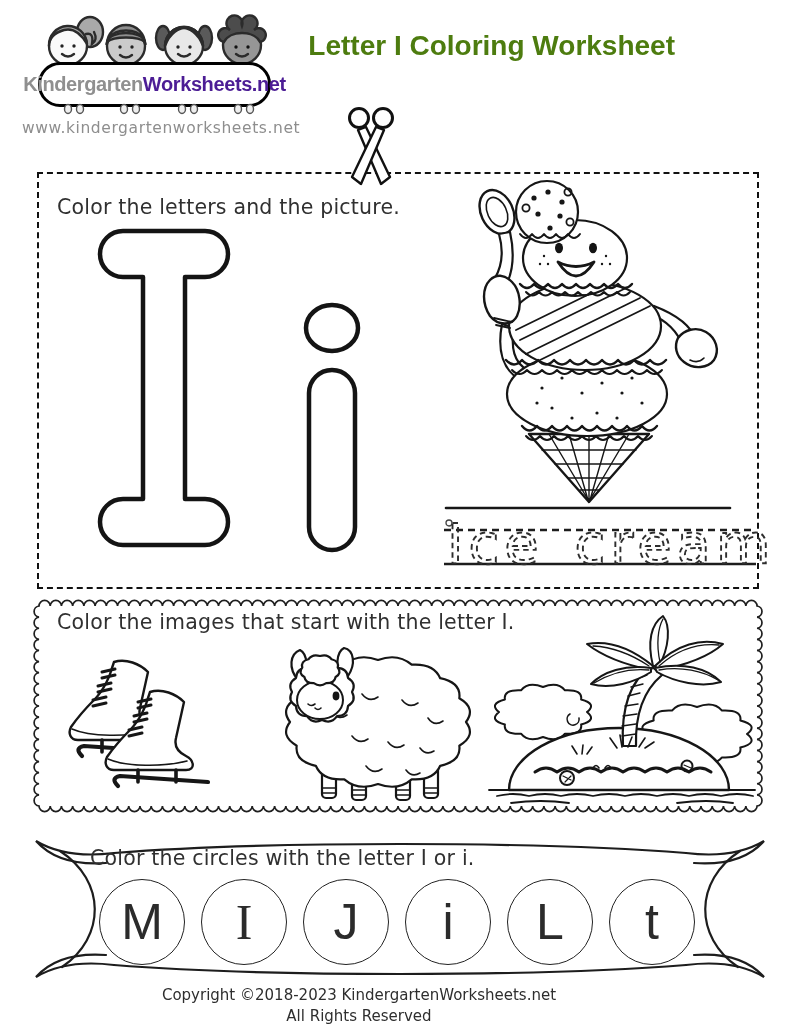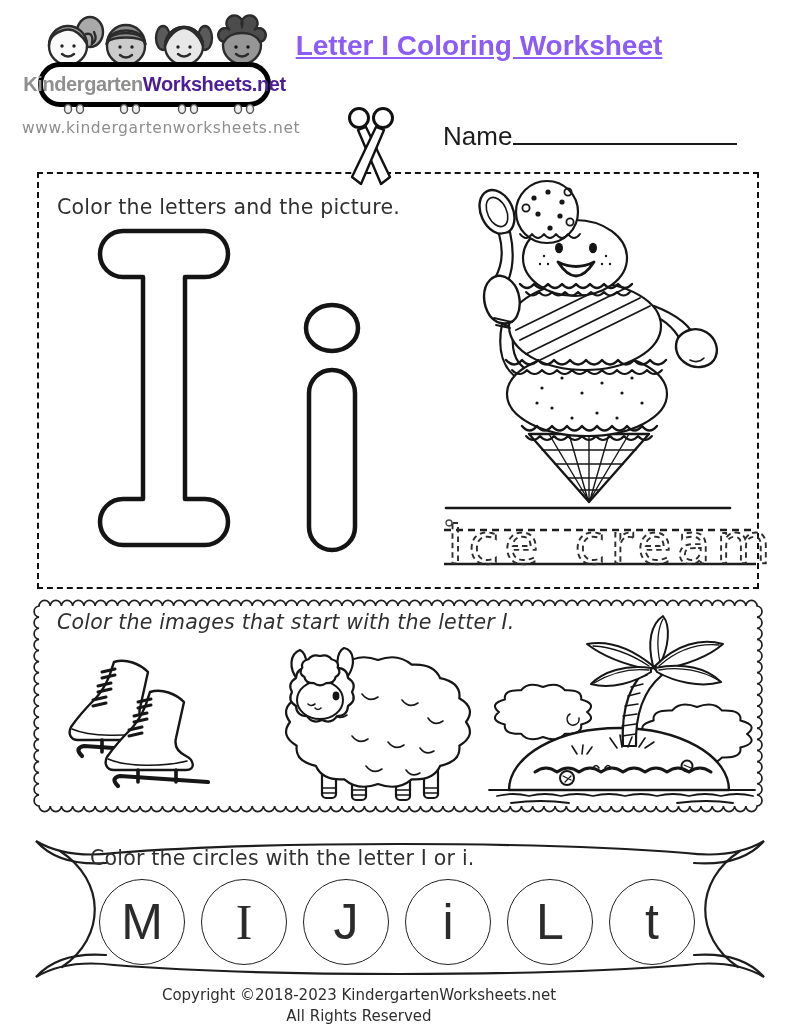--- a/index.html
+++ b/index.html
@@ -3,39 +3,39 @@
 <meta charset="utf-8">
 <style>
   :root { --ink:#1a1a1a; --muted:#8e8e8e; }
   * { margin:0; padding:0; box-sizing:border-box; }
   body { background:#fff; font-family:"DejaVu Sans", sans-serif; }
   #page { position:relative; width:800px; height:1035px; background:#fff; overflow:hidden; }
   .abs { position:absolute; }
 
   
   .badge { position:absolute; left:38px; top:62px; width:233px; height:45px;
-           border:5px solid #000000; border-radius:22px; background:#fff;
+           border:3px solid #000000; border-radius:22px; background:#fff;
            display:flex; align-items:center; justify-content:center;
            font-family:"Liberation Sans", sans-serif; font-weight:700; font-size:20px; letter-spacing:-0.4px; }
   .badge .gray { color:#8f8f8f; }
   .badge .dark { color:#4c1d95; }
   .website { position:absolute; left:22px; top:119px; width:266px; text-align:right;
              color:var(--muted); font-size:15.5px; letter-spacing:0.6px; }
 
-  .title { position:absolute; left:283px; top:30px; width:392px; text-align:center;
-           font-family:"Liberation Sans", sans-serif; font-size:28px; color:#8b5cf6;text-decoration:underline; }
+  .title { position:absolute; left:283px; top:30px; width:392px; text-align:right;
+           font-family:"Liberation Sans", sans-serif; font-size:28px; color:#4d7c0f; }
 
   .name-row { position:absolute; left:443px; top:115px; font-size:26px; color:#1c1c1c;
               font-family:"Liberation Sans", sans-serif; }
   .name-line { display:inline-block; width:224px; border-bottom:2.2px solid #1a1a1a; height:30px; margin-left:1px; }
 
   .instruction { font-family:"DejaVu Sans", sans-serif; color:#303030; font-size:20.5px; letter-spacing:0.2px; }
 
   .box1 { position:absolute; left:37px; top:172px; width:722px; height:417px; border:2.5px dashed #111; }
-  .box2 { position:absolute; left:33px; top:600px; width:730px; height:212px;font-style:italic; }
+  .box2 { position:absolute; left:33px; top:600px; width:730px; height:212px; }
 
   .circle { position:absolute; width:86px; height:86px; border:1.8px solid #222; border-radius:50%;
             display:flex; align-items:center; justify-content:center; background:#fff; }
   .circle-letter { font-family:"Liberation Sans", sans-serif; font-size:50px; color:#2b2b2b; }
   .circle-letter.serif { font-family:"Liberation Serif", serif; font-weight:400; }
 
   .footer { position:absolute; left:0; width:718px; text-align:center; color:#2e2e2e; font-size:15px; }
   svg { position:absolute; overflow:visible; }
   text.trace { font-family:"DejaVu Sans", sans-serif; }
 </style>
@@ -101,23 +101,20 @@
 
   <svg class="abs" style="left:342px;top:106px;z-index:3" width="58" height="92" viewBox="0 0 58 92">
     <g stroke="#111" fill="#fff" stroke-linejoin="round">
       <path d="M 16,24 L 39,78 L 48,71 L 24,21 Z" stroke-width="2.4"></path>
       <path d="M 42,24 L 19,78 L 10,71 L 34,21 Z" stroke-width="2.4"></path>
       <circle cx="17" cy="12" r="9.5" fill="none" stroke-width="3"></circle>
       <circle cx="41" cy="12" r="9.5" fill="none" stroke-width="3"></circle>
     </g>
   </svg>
 
-  <div class="name-row">
-    <span>Name</span><span class="name-line"></span>
-  </div>
 
   <div class="box1">
     <div class="instruction abs" style="left:18px;top:21px">Color the letters and the picture.</div>
 
     <svg style="left:58px;top:54px" width="134" height="320" viewBox="0 0 134 320">
       <path d="M 26,3 L 108,3 A 23,23 0 0 1 108,49 L 88,49 L 88,271 L 108,271 A 23,23 0 0 1 108,317 L 26,317 A 23,23 0 0 1 26,271 L 46,271 L 46,49 L 26,49 A 23,23 0 0 1 26,3 Z" fill="#fff" stroke="#141414" stroke-width="4.5" stroke-linejoin="round"></path>
     </svg>
 
     <svg style="left:260px;top:128px" width="66" height="252" viewBox="0 0 66 252">
       <ellipse cx="33" cy="26" rx="26" ry="23" fill="#fff" stroke="#141414" stroke-width="4.5"></ellipse>

